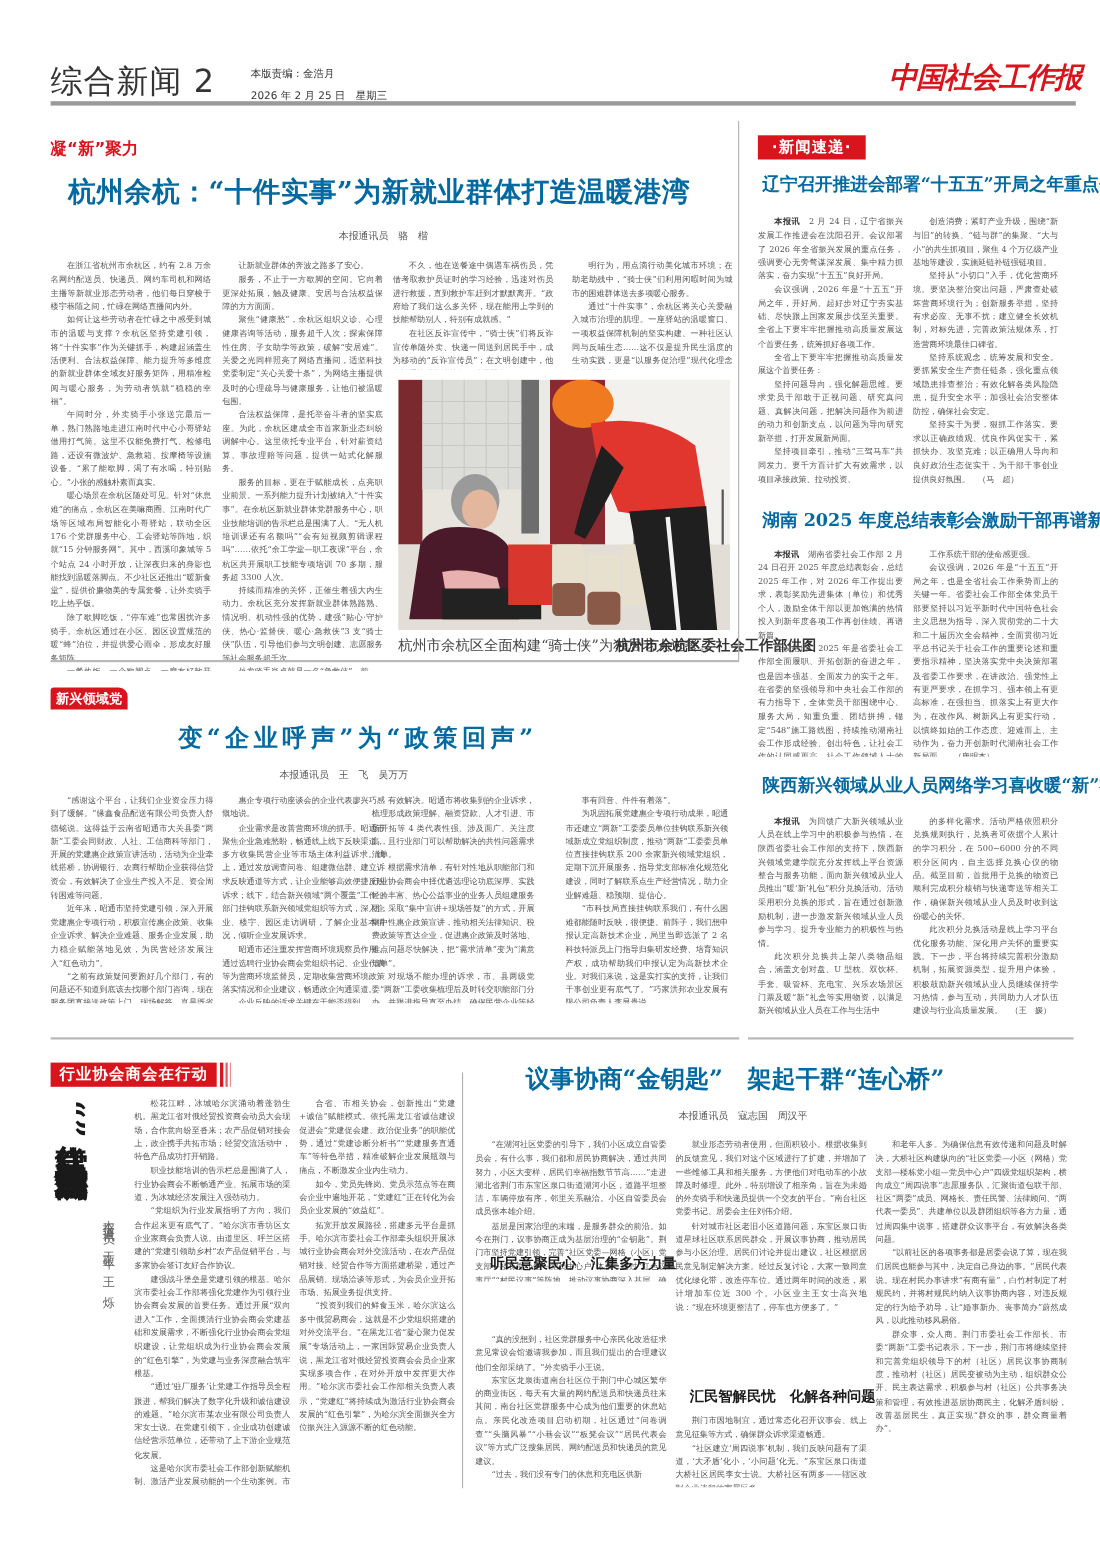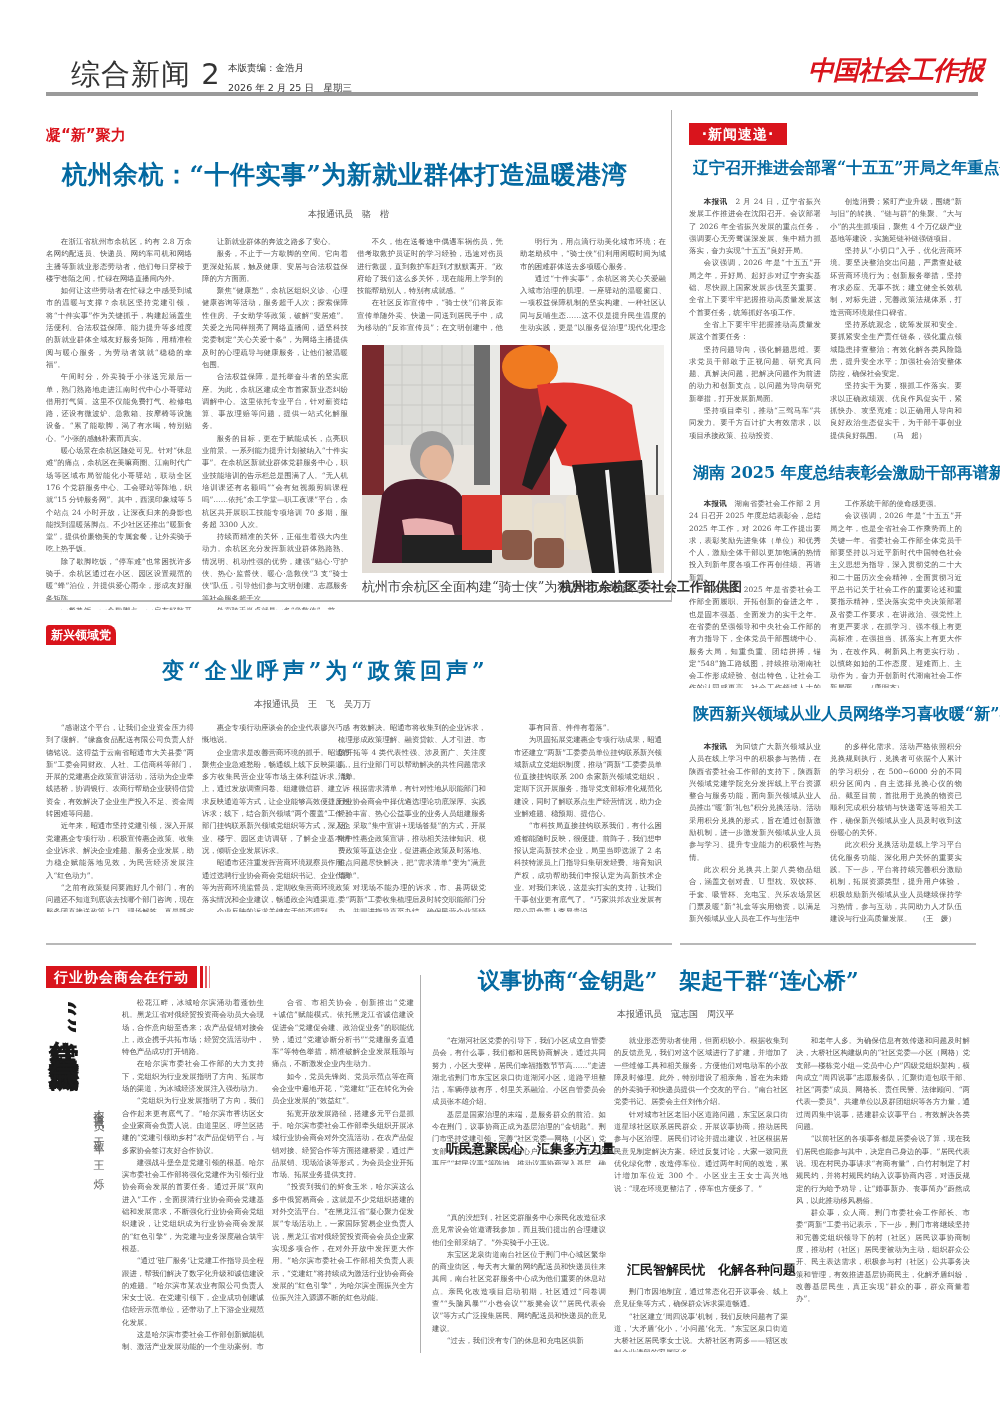--- a/index.html
+++ b/index.html
@@ -2,21 +2,21 @@
 <html><head>
 <meta charset="utf-8">
 <style>
   * { box-sizing: border-box; margin: 0; padding: 0; }
   html, body { width: 1000px; height: 1410px; background: #ffffff; overflow: hidden; }
   body { position: relative; font-family: "DejaVu Serif", "Liberation Serif", serif; color: #2a2a2a; }
 
   .abs { position: absolute; }
 
   
-  .mast-section { left: 46px; top: 55px; font-family: "DejaVu Sans", "Liberation Sans", sans-serif; font-size: 29px; color: #333; letter-spacing: 1px; margin-left: 25px; }
+  .mast-section { left: 46px; top: 55px; font-family: "DejaVu Sans", "Liberation Sans", sans-serif; font-size: 29px; color: #333; letter-spacing: 1px; }
   .mast-meta { left: 228px; top: 58px; font-family: "DejaVu Sans", "Liberation Sans", sans-serif; font-size: 9.5px; color: #333; line-height: 20px; }
   .mast-logo { left: 808px; top: 53px; font-family: "DejaVu Serif", serif; font-style: italic; font-size: 26px; color: #d9141c; font-weight: bold; letter-spacing: -1px; }
   .mast-rule { left: 46px; top: 92px; width: 932px; height: 4px; background: #9a9a9a; }
 
   
   .col { font-size: 7.4px; line-height: 12.3px; color: #555; text-align: justify; overflow: hidden; }
   .col p { text-indent: 2em; }
   .col b { color: #333; }
 
   .kicker { font-family: "DejaVu Sans", sans-serif; font-weight: bold; color: #d9141c; }
@@ -203,21 +203,21 @@
   <div style="width:3px;background:#d9141c;margin-left:3px;"></div>
   <div style="width:2px;background:#d9141c;margin-left:2px;opacity:.7;"></div>
   <div style="width:1px;background:#d9141c;margin-left:2px;opacity:.5;"></div>
 </div>
 
 <div class="abs vert-title" style="left:48px;top:1000px;height:400px;">“党建红”为冰城行业协会商会发展添底气</div>
 <div class="abs vert-byline" style="left:90px;top:1100px;height:200px;">本报通讯员　于敬年　王　烁</div>
 
 <div class="abs col" style="left:122px;top:997px;width:142px;height:355px;" id="ind-col1">
     <p>松花江畔，冰城哈尔滨涌动着蓬勃生机。黑龙江省对俄经贸投资商会动员大会现场，合作意向纷至沓来；农产品促销对接会上，政企携手共拓市场；经贸交流活动中，特色产品成功打开销路。</p>
-    <p>在哈尔滨市委社会工作部的大力支持下，党组织为行业发展指明了方向、拓展市场的渠道，为冰城经济发展注入强劲动力。</p>
+    <p>职业技能培训的告示栏总是围满了人，行业协会商会不断畅通产业、拓展市场的渠道，为冰城经济发展注入强劲动力。</p>
     <p>“党组织为行业发展指明了方向，我们合作起来更有底气了。”哈尔滨市香坊区女企业家商会负责人说。由道里区、呼兰区搭建的“党建引领助乡村”农产品促销平台，与多家协会签订友好合作协议。</p>
     <p>建强战斗堡垒是党建引领的根基。哈尔滨市委社会工作部将强化党建作为引领行业协会商会发展的首要任务。通过开展“双向进入”工作，全面摸清行业协会商会党建基础和发展需求，不断强化行业协会商会党组织建设，让党组织成为行业协会商会发展的“红色引擎”，为党建与业务深度融合筑牢根基。</p>
     <p>“通过‘驻厂服务’让党建工作指导员全程跟进，帮我们解决了数字化升级和诚信建设的难题。”哈尔滨市某农业有限公司负责人宋女士说。在党建引领下，企业成功创建诚信经营示范单位，还带动了上下游企业规范化发展。</p>
     <p>这是哈尔滨市委社会工作部创新赋能机制、激活产业发展动能的一个生动案例。市委社会工作部指导各区联</p>
   </div>
 <div class="abs col" style="left:272px;top:997px;width:142px;height:355px;" id="ind-col2">
     <p>合省、市相关协会，创新推出“党建+诚信”赋能模式。依托黑龙江省诚信建设促进会“党建促会建、政治促业务”的职能优势，通过“党建诊断分析书”“党建服务直通车”等特色举措，精准破解企业发展瓶颈与痛点，不断激发企业内生动力。</p>
     <p>如今，党员先锋岗、党员示范点等在商会企业中遍地开花，“党建红”正在转化为会员企业发展的“效益红”。</p>
     <p>拓宽开放发展路径，搭建多元平台是抓手。哈尔滨市委社会工作部牵头组织开展冰城行业协会商会对外交流活动，在农产品促销对接、经贸合作等方面搭建桥梁，通过产品展销、现场洽谈等形式，为会员企业开拓市场、拓展业务提供支持。</p>
     <p>“投资到我们的鲜食玉米，哈尔滨这么多中俄贸易商会，这就是不少党组织搭建的对外交流平台。”在黑龙江省“凝心聚力促发展”专场活动上，一家国际贸易企业负责人说，黑龙江省对俄经贸投资商会会员企业家实现多项合作，在对外开放中发挥更大作用。”哈尔滨市委社会工作部相关负责人表示，“党建红”将持续成为激活行业协会商会发展的“红色引擎”，为哈尔滨全面振兴全方位振兴注入源源不断的红色动能。</p>

